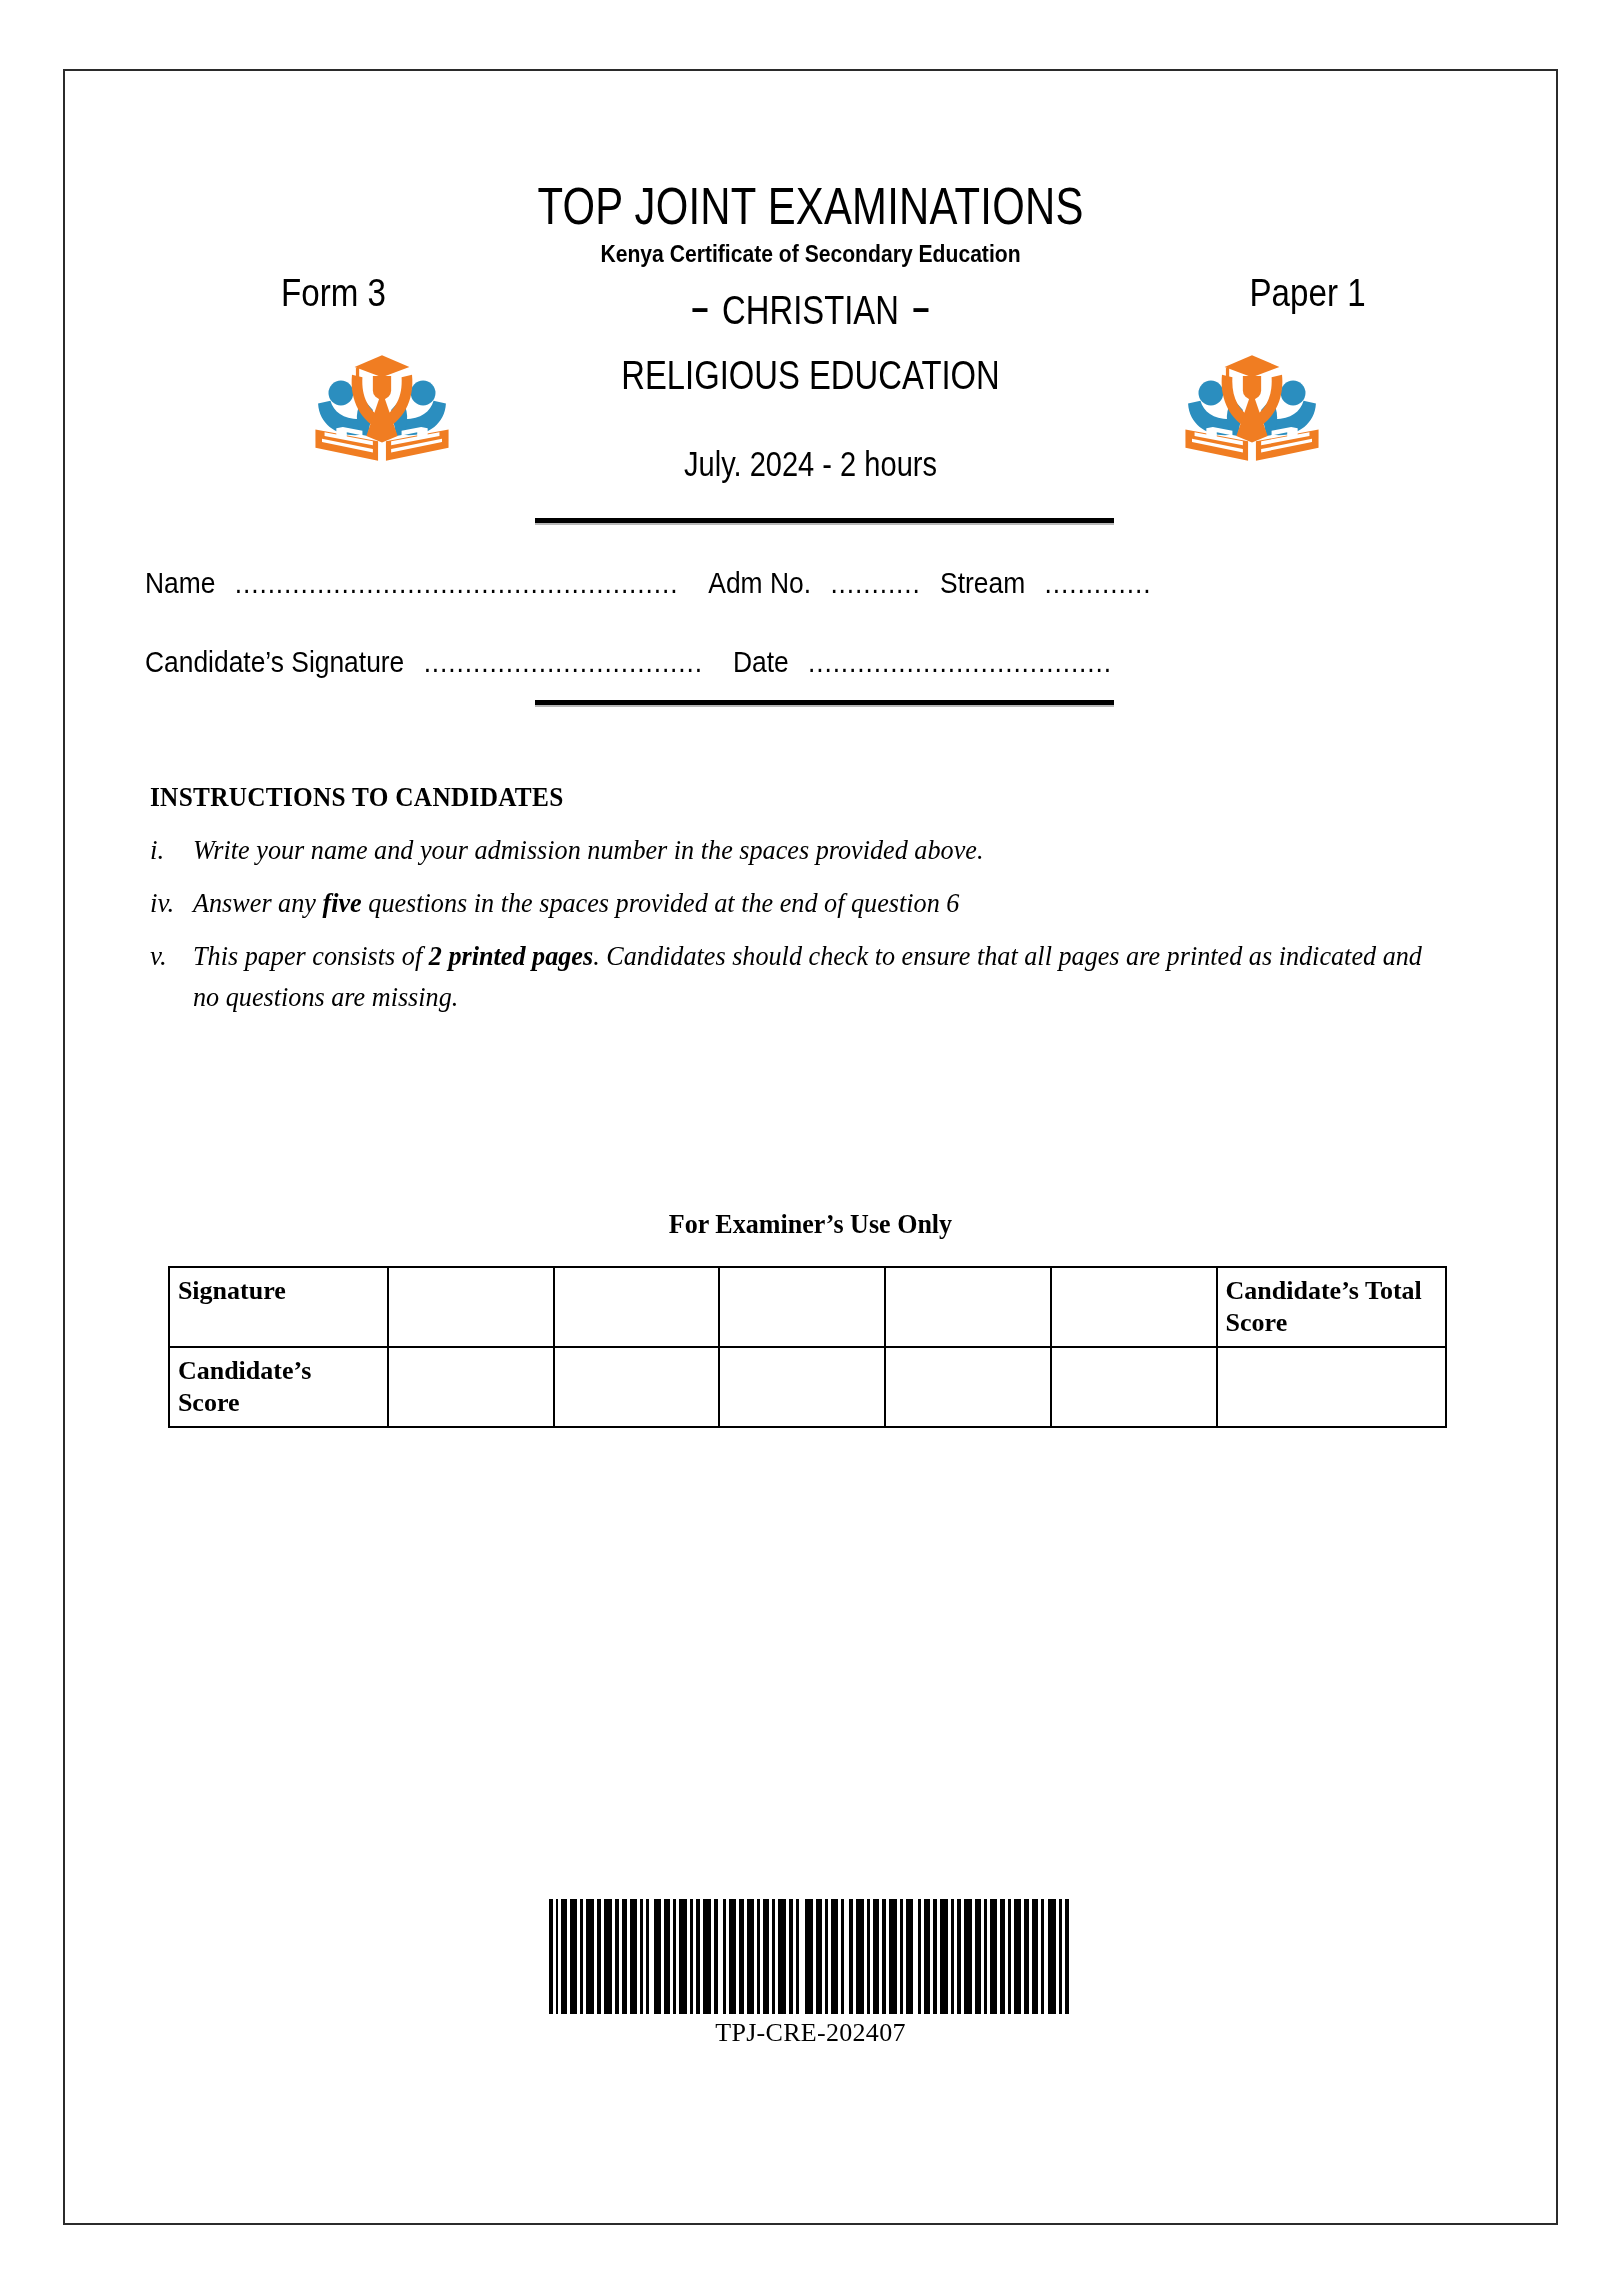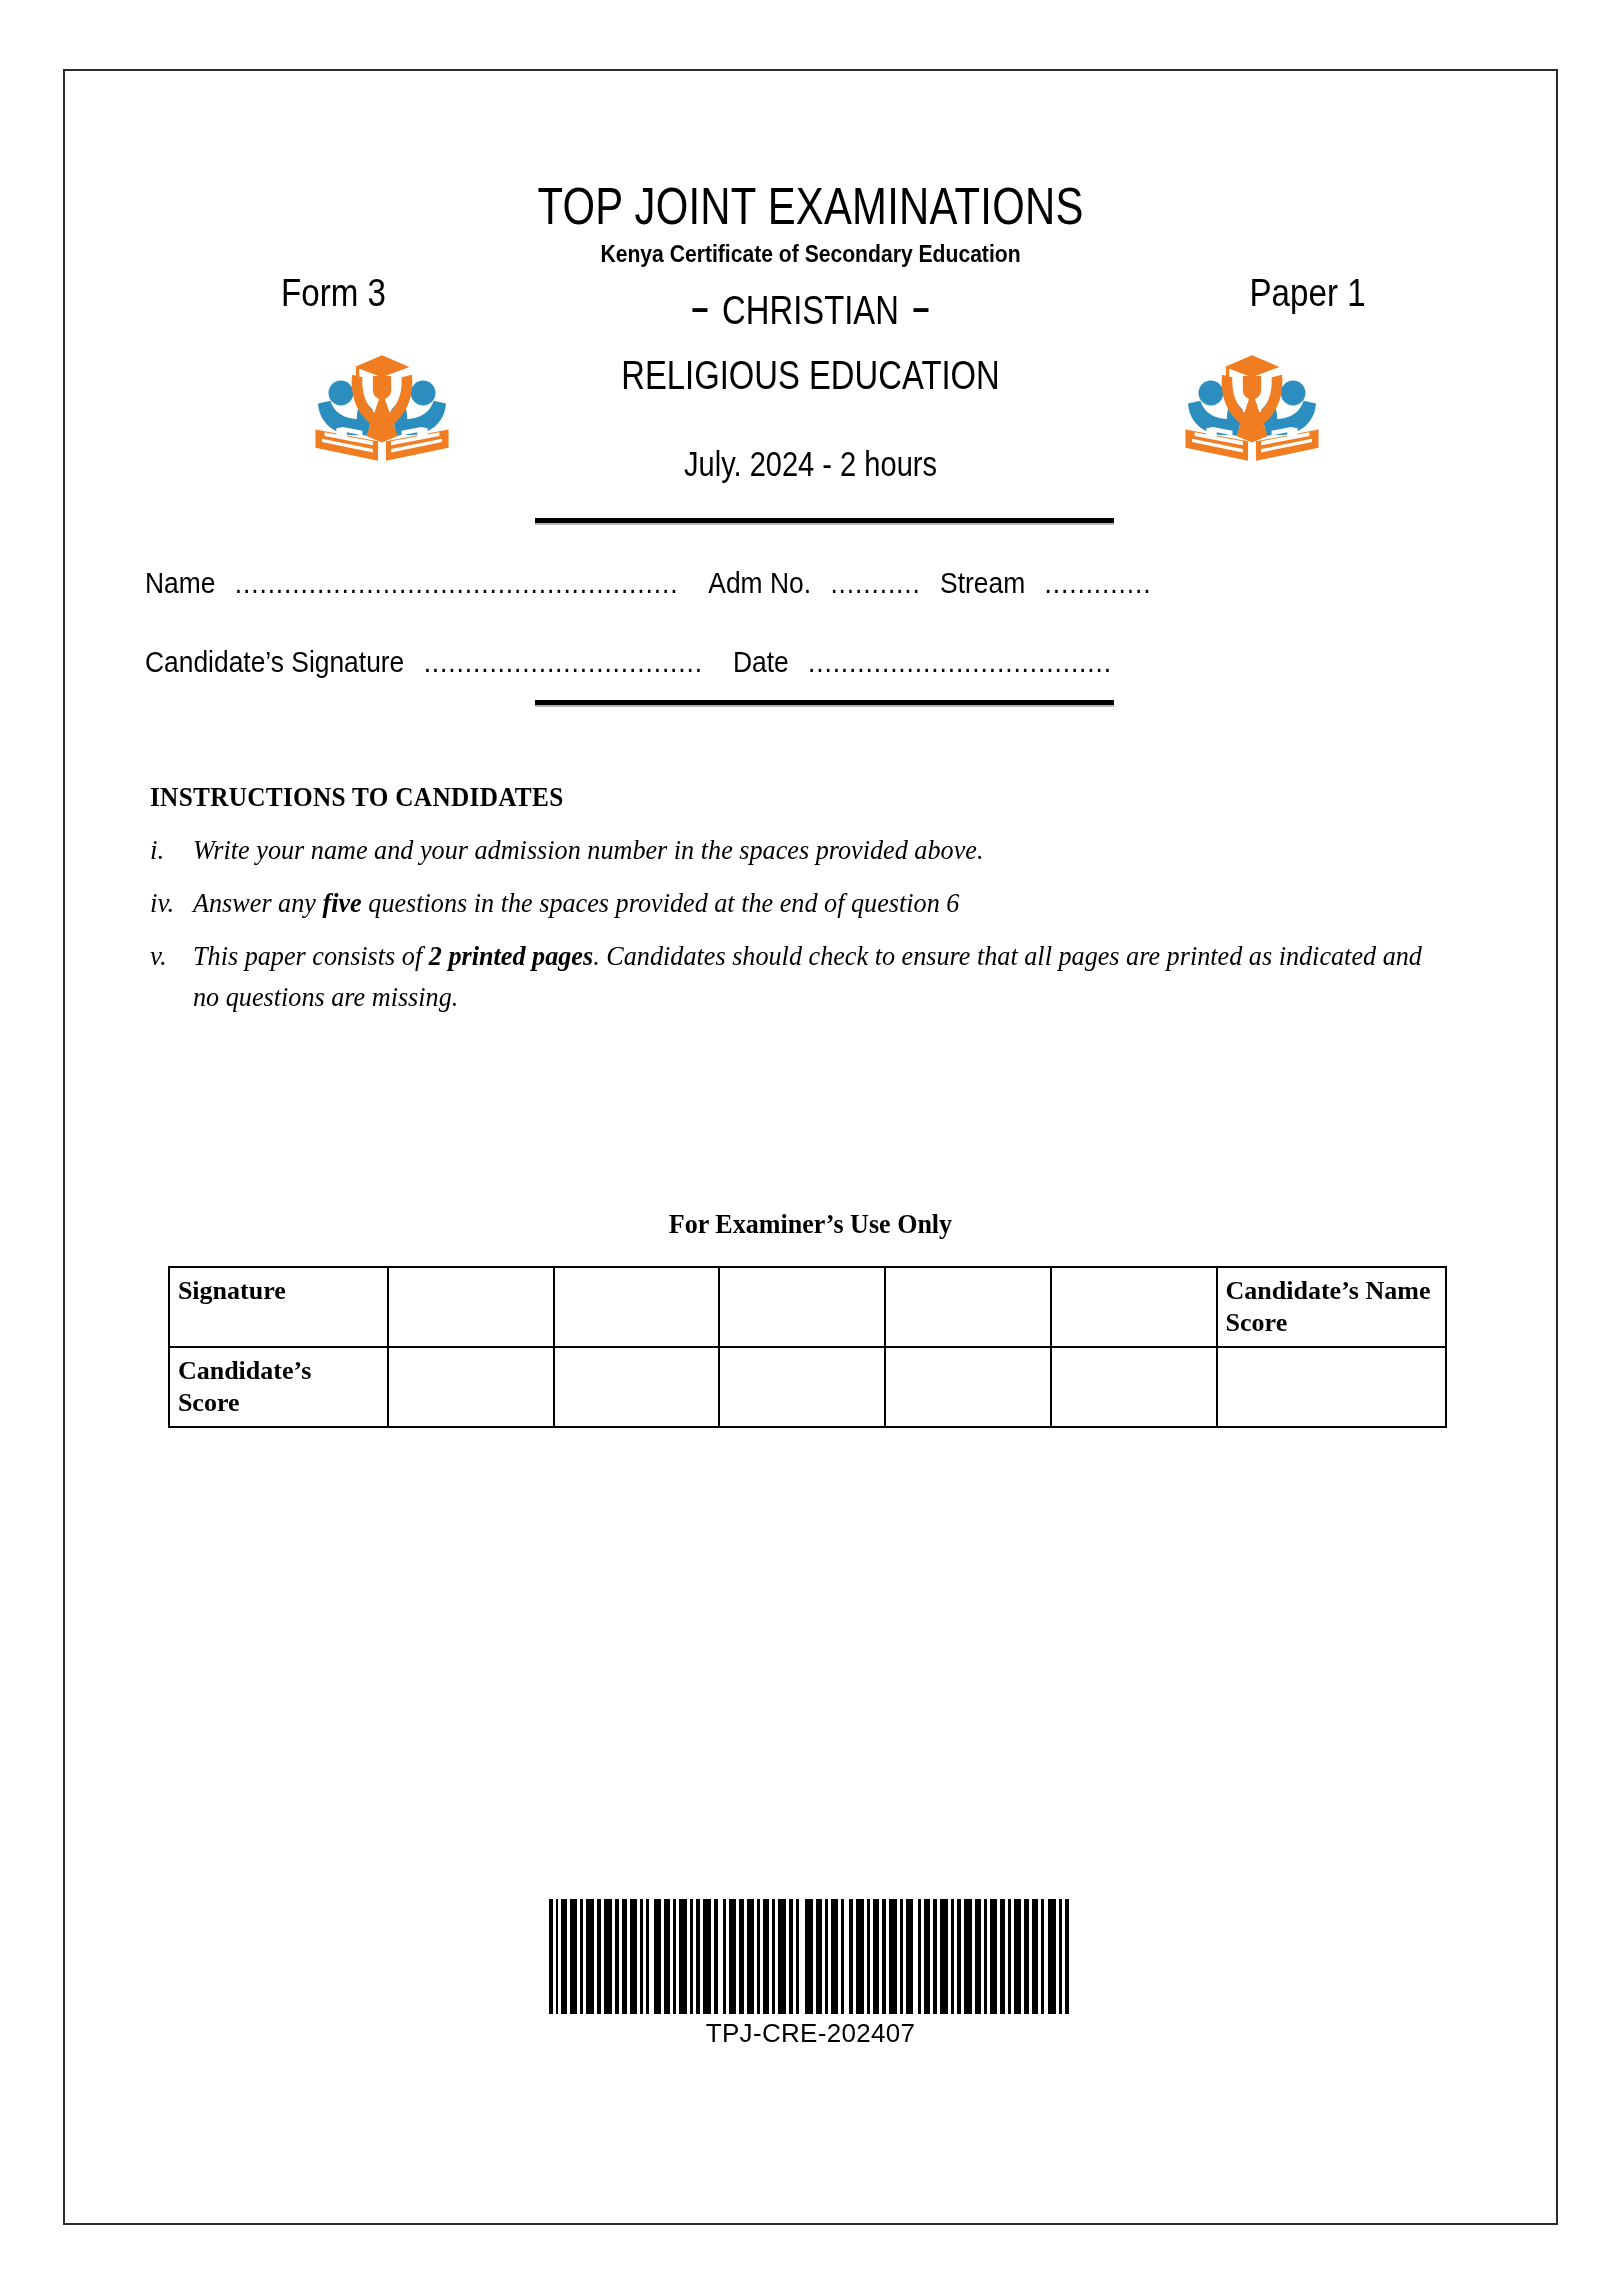--- a/index.html
+++ b/index.html
@@ -268,21 +268,21 @@
     white-space: nowrap;
   }
   #barcode-bars i {
     display: inline-block;
     height: 100%;
     background: #000;
     vertical-align: top;
   }
   #barcode-label {
     margin-top: 3.9px;
-    font-family: Liberation Sans, sans-serif;
+    font-family: Liberation Serif, serif;
     font-size: 26px;
     letter-spacing: 0.3px;
     color: #000;
   }
 </style>
 </head>
 <body>
 
 <div id="page-frame">
 
@@ -389,21 +389,21 @@
 
   <table id="examiner-table">
     <tbody>
         <tr class="row-question">
           <td class="col-label">Signature</td>
           <td class="col-blank"></td>
           <td class="col-blank"></td>
           <td class="col-blank"></td>
           <td class="col-blank"></td>
           <td class="col-blank"></td>
-          <td class="col-total">Candidate’s Name Score</td>
+          <td class="col-total">Candidate’s Total Score</td>
         </tr>
         <tr class="row-score">
           <td class="col-label">Candidate’s Score</td>
           <td class="col-blank"></td>
           <td class="col-blank"></td>
           <td class="col-blank"></td>
           <td class="col-blank"></td>
           <td class="col-blank"></td>
           <td class="col-total"></td>
         </tr>

